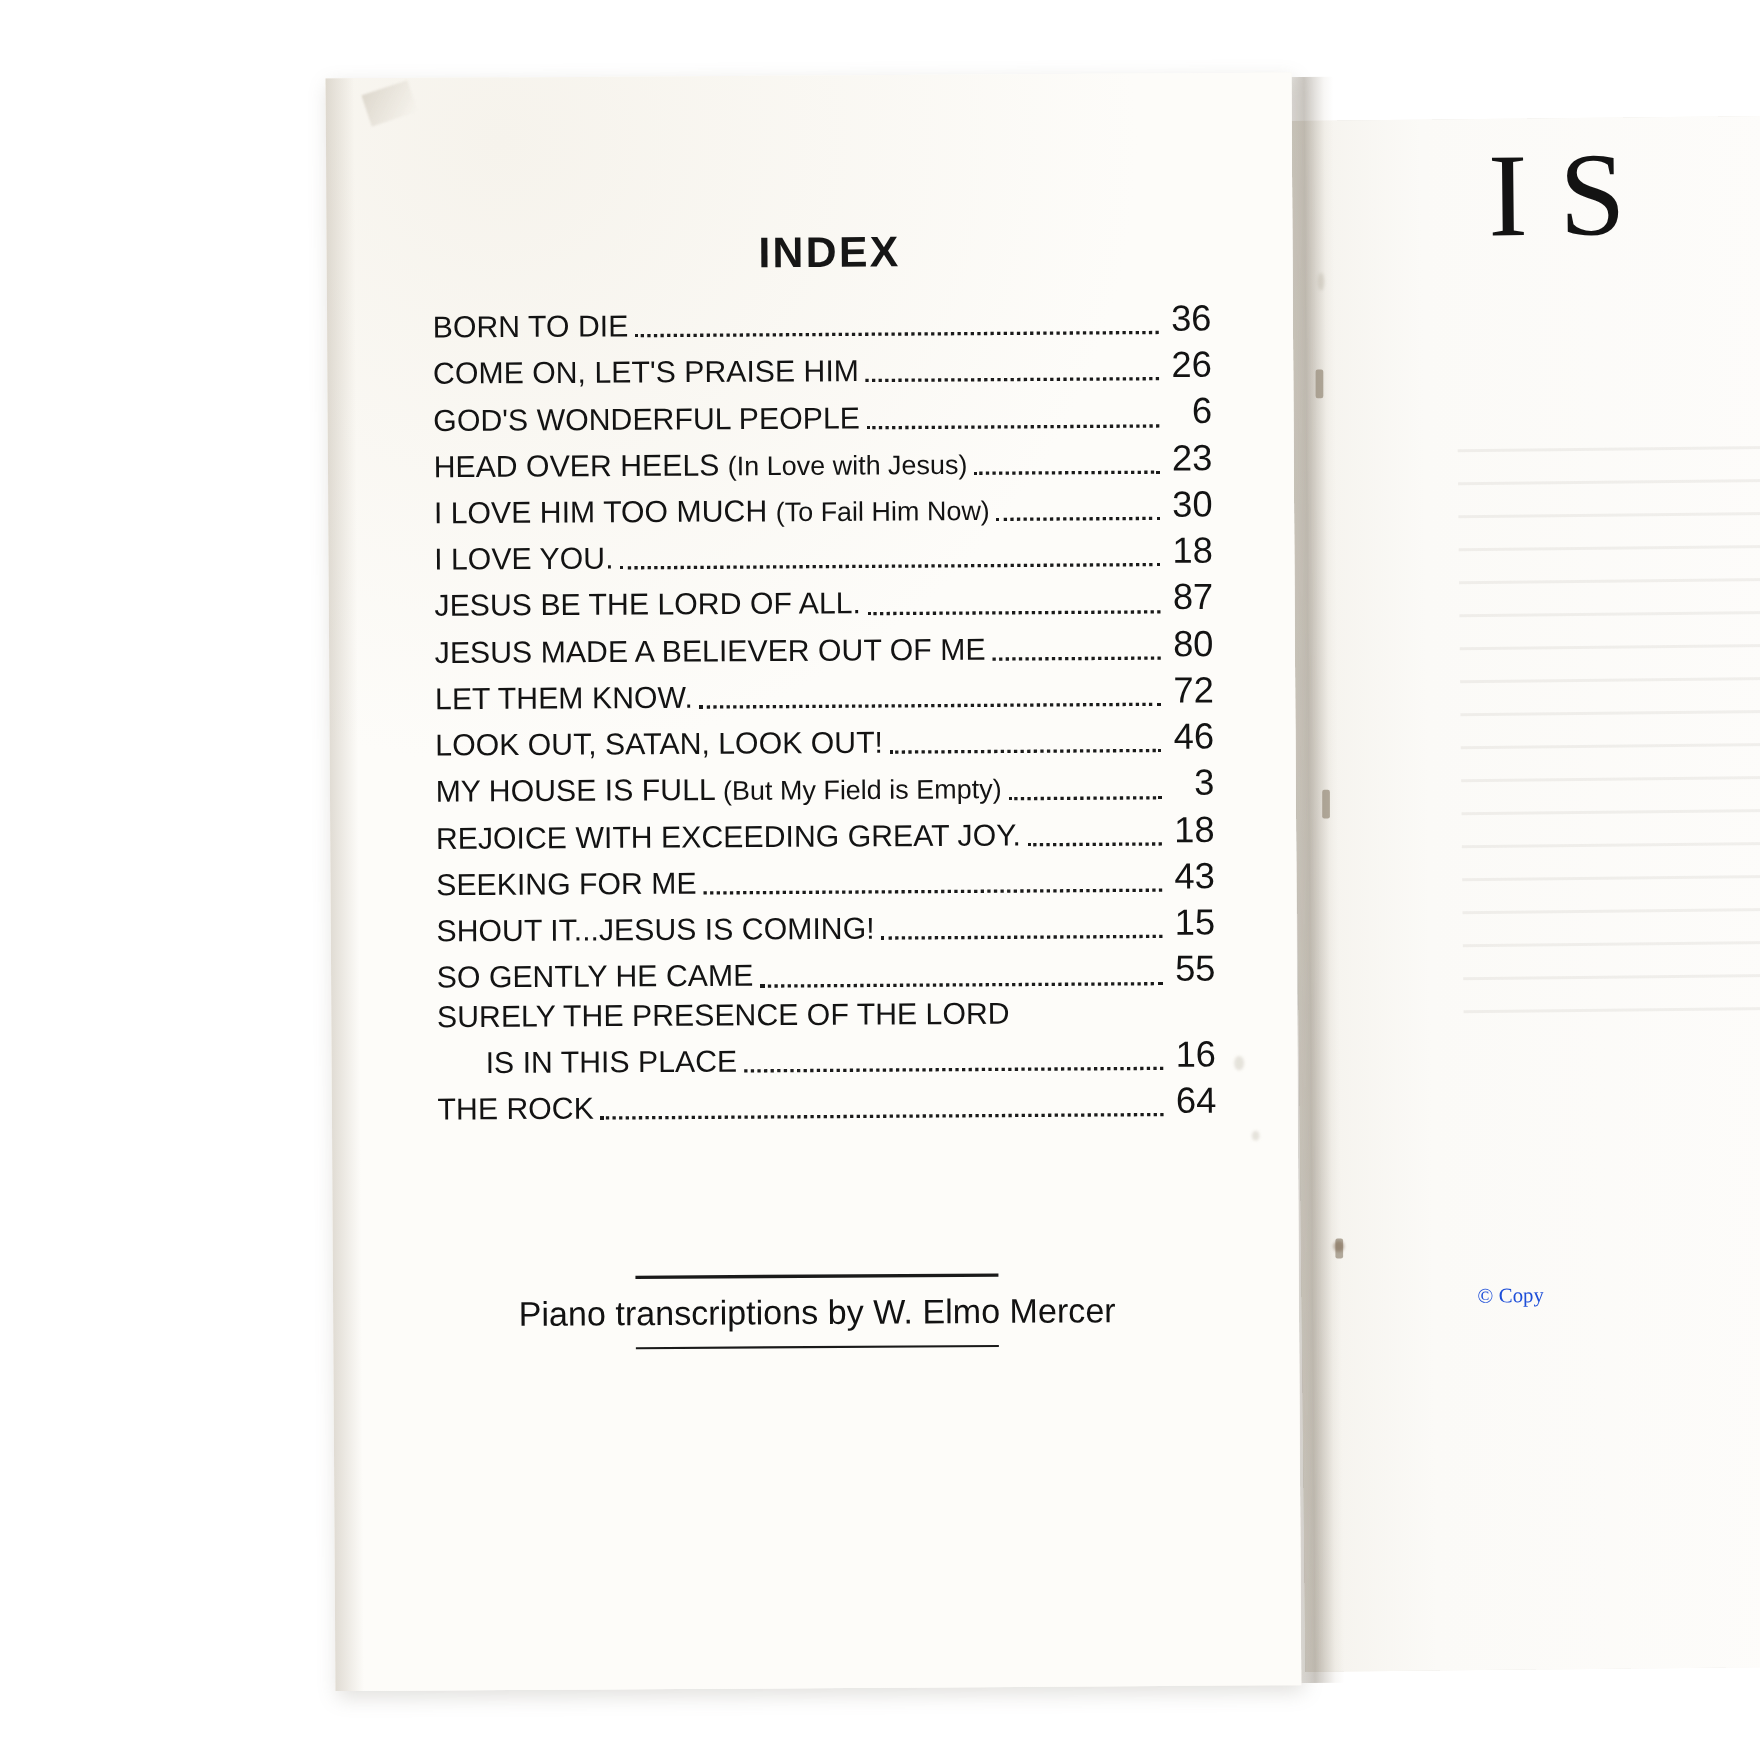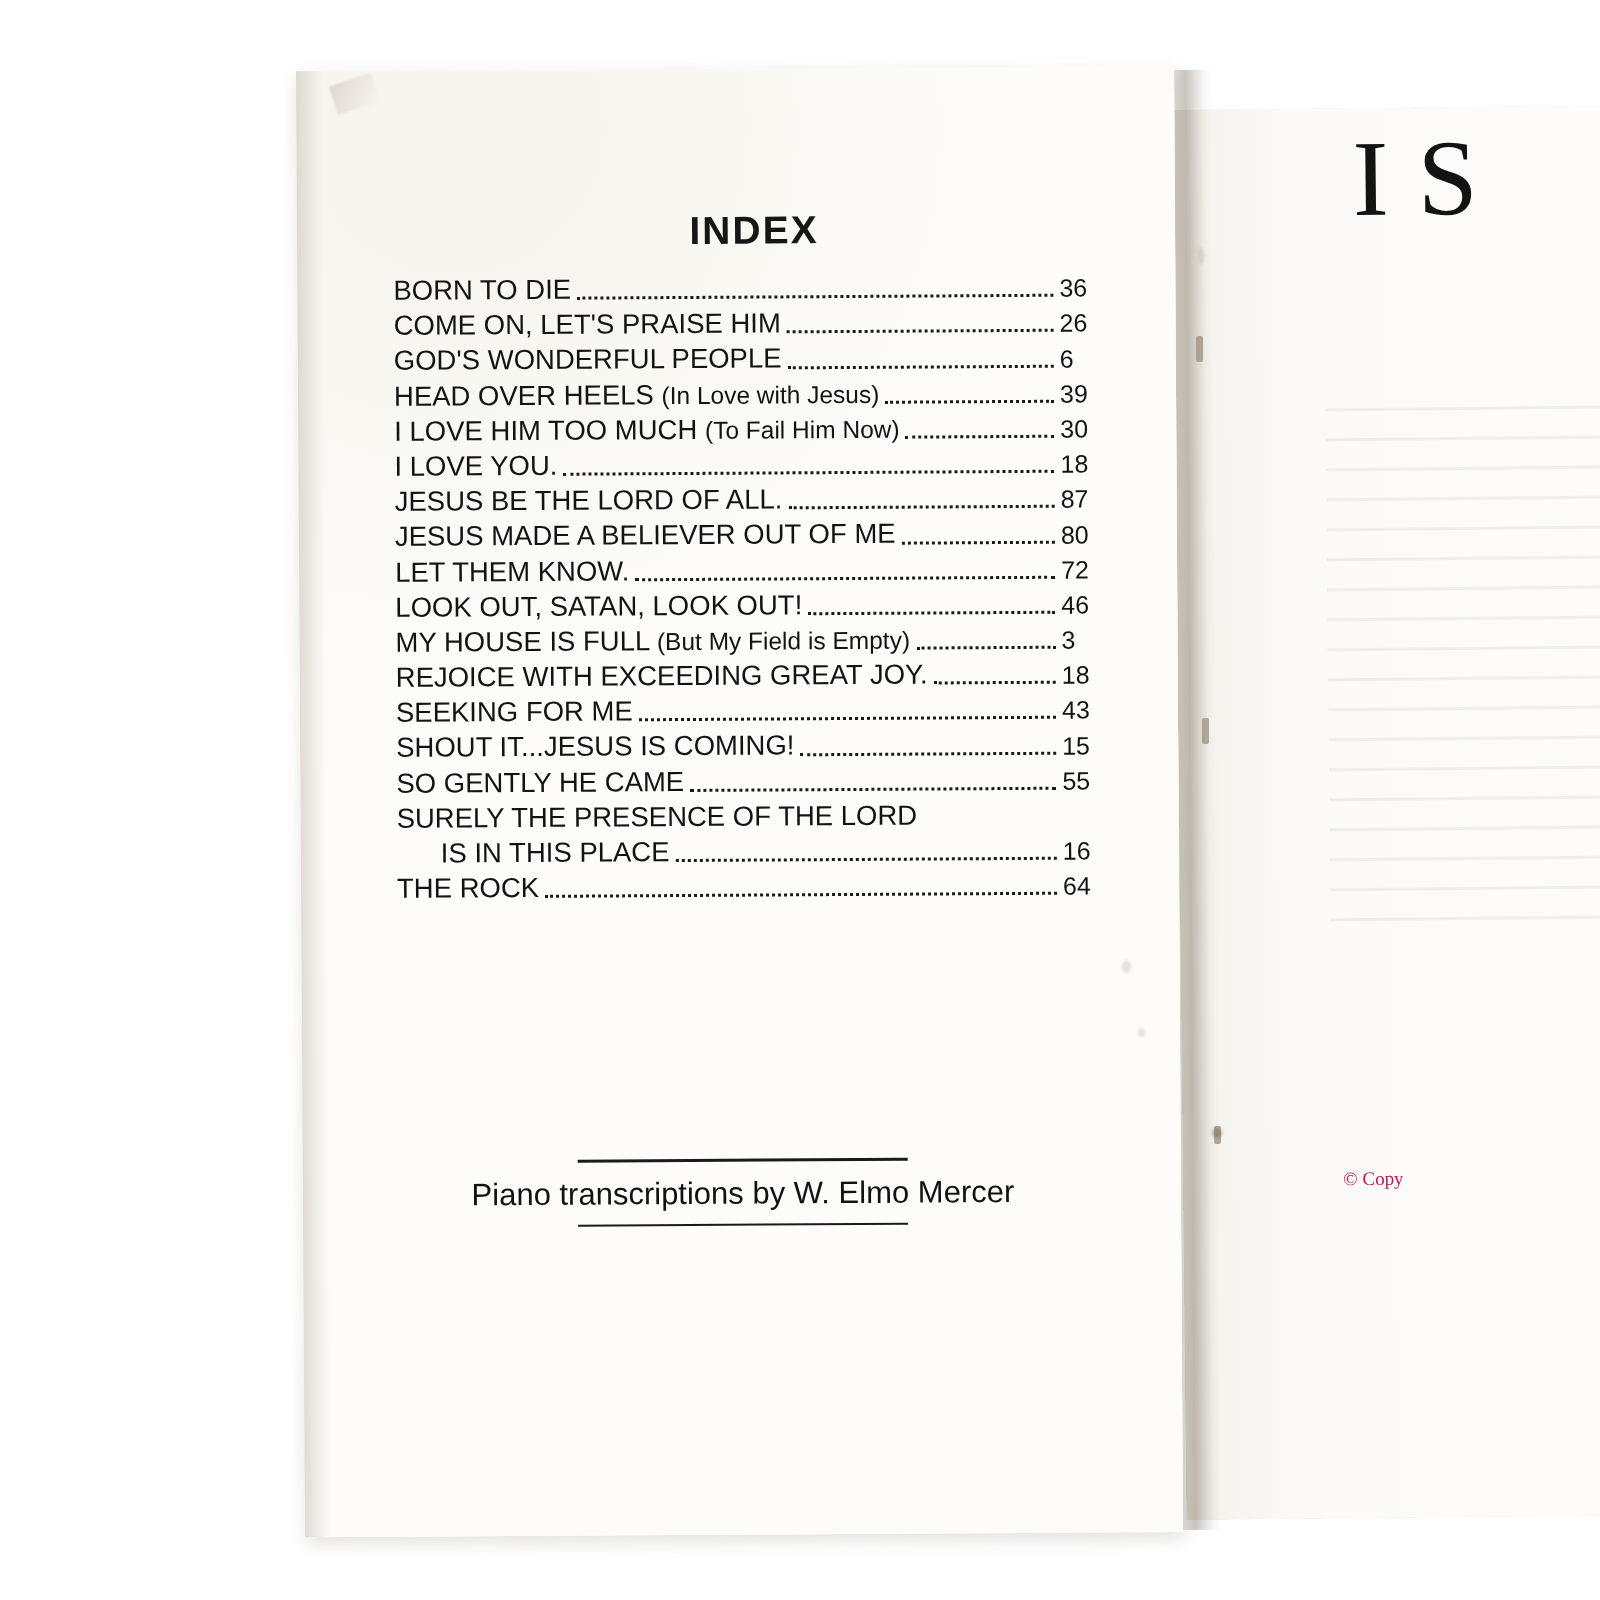--- a/index.html
+++ b/index.html
@@ -64,21 +64,21 @@
       );
     opacity: 0.65;
     filter: blur(0.6px);
   }
   .right-copy {
     position: absolute;
     left: 160px;
     top: 1060px;
     font-family: "Liberation Serif", serif;
     font-size: 19px;
-    color: #be185d;
+    color: #1d4ed8;
     white-space: nowrap;
     overflow: hidden;
   }
 
   
   .gutter {
     position: absolute;
     left: 1142px;
     top: 70px;
     width: 70px;
@@ -175,22 +175,22 @@
   }
   .leader {
     flex: 1 1 auto;
     min-width: 14px;
     margin: 0 6px 7px 6px;
     border-bottom: 3.2px dotted #1a1a1a;
     height: 1px;
   }
   .row-page {
     flex: 0 0 auto;
-    font-size: 25px;
-    text-align: left;
+    font-size: 33px;
+    text-align: right;
     min-width: 42px;
   }
   .row-noleader .leader { border-bottom: none; }
   .index-row.cont {
     padding-left: 44px;
   }
 
   
   .credit-block {
     position: absolute;
@@ -261,21 +261,21 @@
             <span class="row-page">26</span>
           </li>
           <li class="index-row">
             <span class="row-title">GOD'S WONDERFUL PEOPLE</span>
             <span class="leader"></span>
             <span class="row-page">6</span>
           </li>
           <li class="index-row">
             <span class="row-title">HEAD OVER HEELS <span class="sub">(In Love with Jesus)</span></span>
             <span class="leader"></span>
-            <span class="row-page">39</span>
+            <span class="row-page">23</span>
           </li>
           <li class="index-row">
             <span class="row-title">I LOVE HIM TOO MUCH <span class="sub">(To Fail Him Now)</span></span>
             <span class="leader"></span>
             <span class="row-page">30</span>
           </li>
           <li class="index-row">
             <span class="row-title">I LOVE YOU.</span>
             <span class="leader"></span>
             <span class="row-page">18</span>

